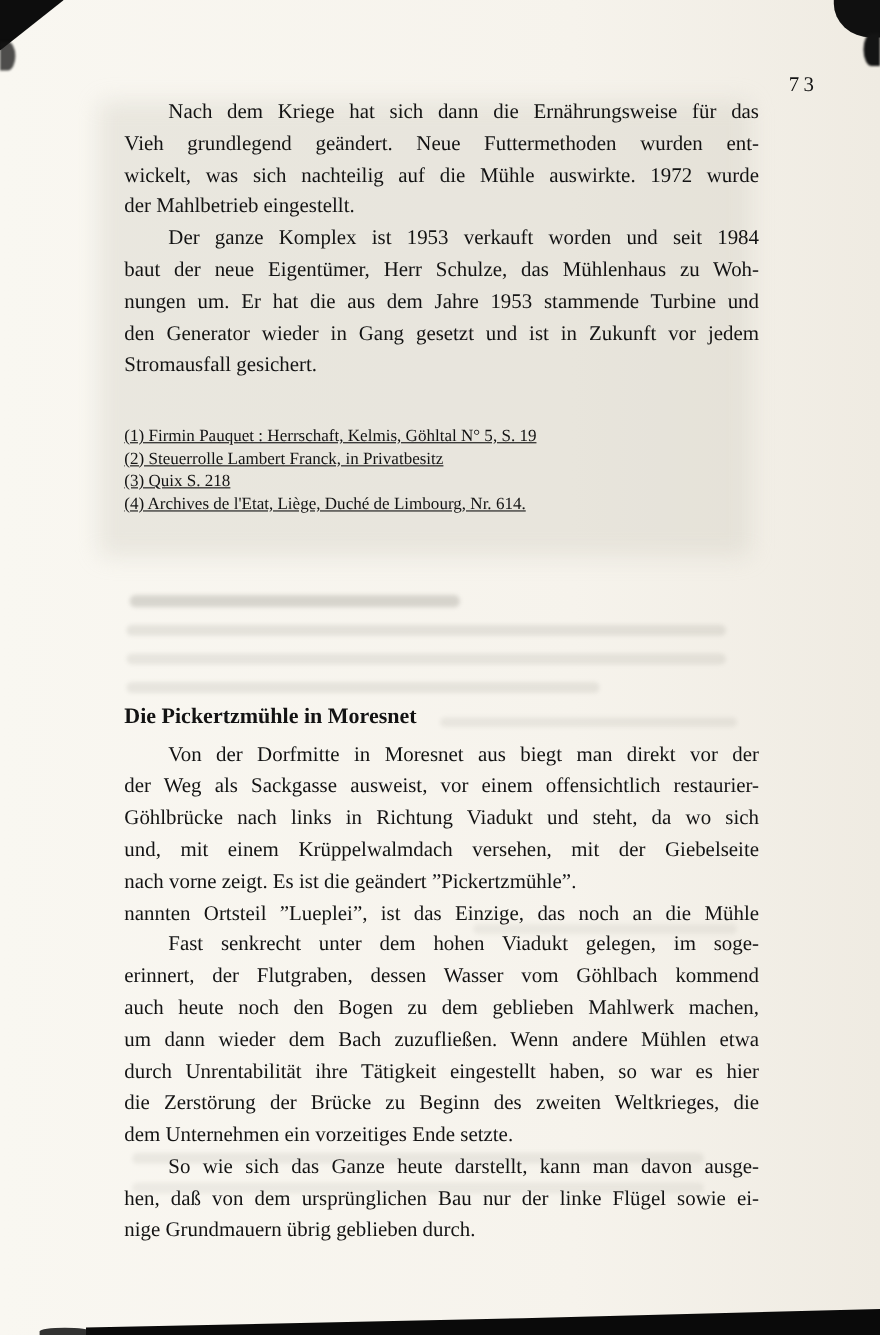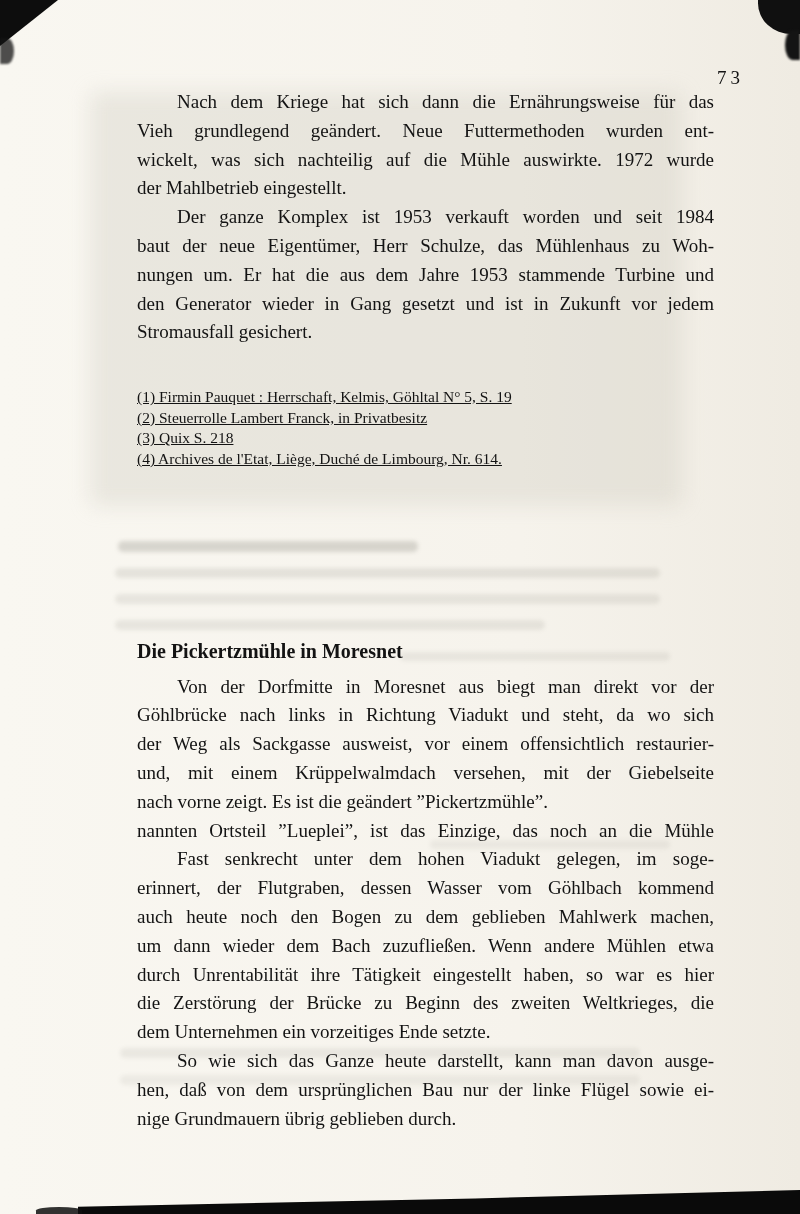--- a/index.html
+++ b/index.html
@@ -69,21 +69,21 @@
 
   
   .page-number {
     position: absolute; z-index: 2;
     top: 67px; right: 56px;
     font-size: 19px;
     letter-spacing: 4px;
   }
   .content {
     position: absolute; z-index: 2;
-    left: 113px; top: 88px; width: 577px; margin-left: 24px;
+    left: 113px; top: 88px; width: 577px;
   }
   .para {
     font-size: 19px;
     line-height: 28.8px;
   }
   .line {
     text-align: justify;
     text-align-last: justify;
     white-space: normal;
   }
@@ -148,22 +148,22 @@
       <div class="fn-line">(2) Steuerrolle Lambert Franck, in Privatbesitz</div>
       <div class="fn-line">(3) Quix S. 218</div>
       <div class="fn-line">(4) Archives de l'Etat, Liège, Duché de Limbourg, Nr. 614.</div>
     </div>
 
   <div class="section-heading">Die Pickertzmühle in Moresnet</div>
 
   <div id="section-paragraphs">
       <div class="para">
         <div class="line first">Von der Dorfmitte in Moresnet aus biegt man direkt vor der</div>
+        <div class="line">der Weg als Sackgasse ausweist, vor einem offensichtlich restaurier-</div>
         <div class="line">Göhlbrücke nach links in Richtung Viadukt und steht, da wo sich</div>
-        <div class="line">der Weg als Sackgasse ausweist, vor einem offensichtlich restaurier-</div>
         <div class="line">und, mit einem Krüppelwalmdach versehen, mit der Giebelseite</div>
         <div class="line last">nach vorne zeigt. Es ist die geändert ”Pickertzmühle”.</div>
       </div>
       <div class="para">
         <div class="line">nannten Ortsteil ”Lueplei”, ist das Einzige, das noch an die Mühle</div>
         <div class="line first">Fast senkrecht unter dem hohen Viadukt gelegen, im soge-</div>
         <div class="line">erinnert, der Flutgraben, dessen Wasser vom Göhlbach kommend</div>
         <div class="line">auch heute noch den Bogen zu dem geblieben Mahlwerk machen,</div>
         <div class="line">um dann wieder dem Bach zuzufließen. Wenn andere Mühlen etwa</div>
         <div class="line">durch Unrentabilität ihre Tätigkeit eingestellt haben, so war es hier</div>

